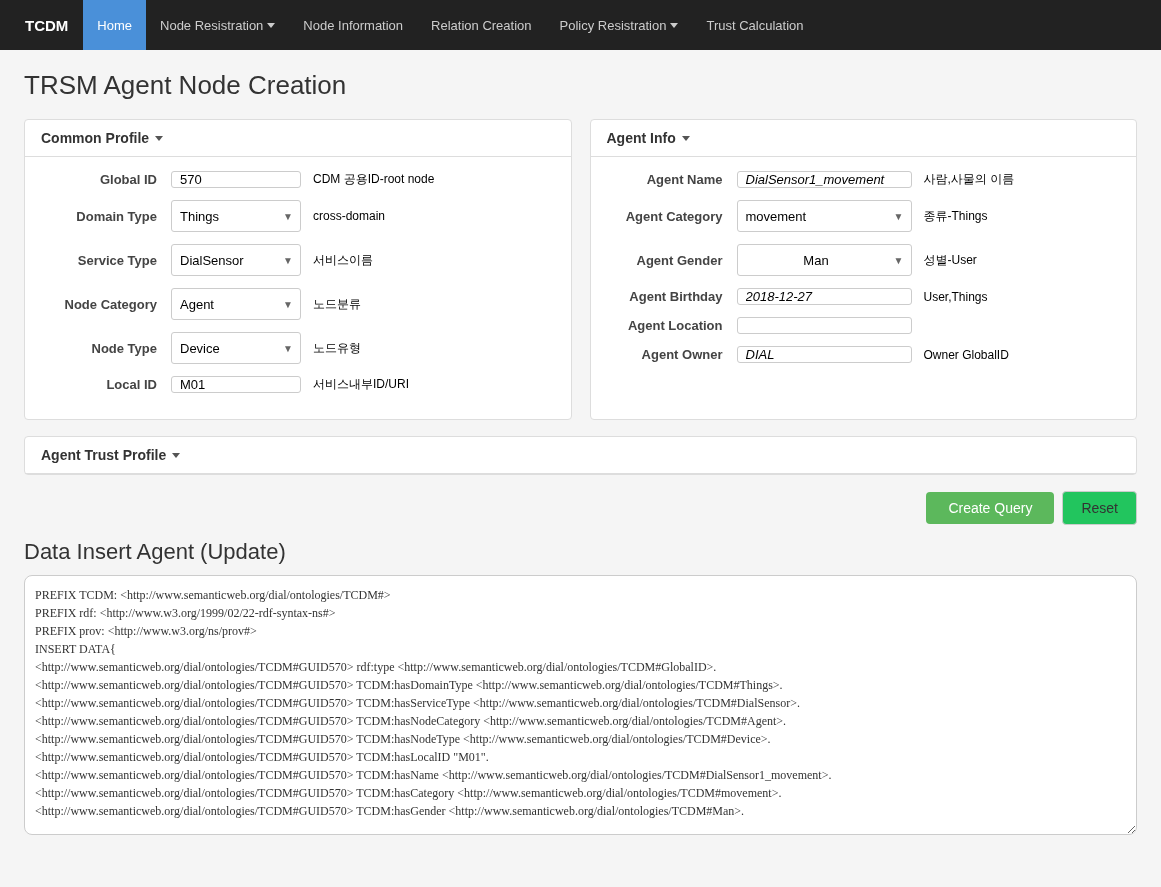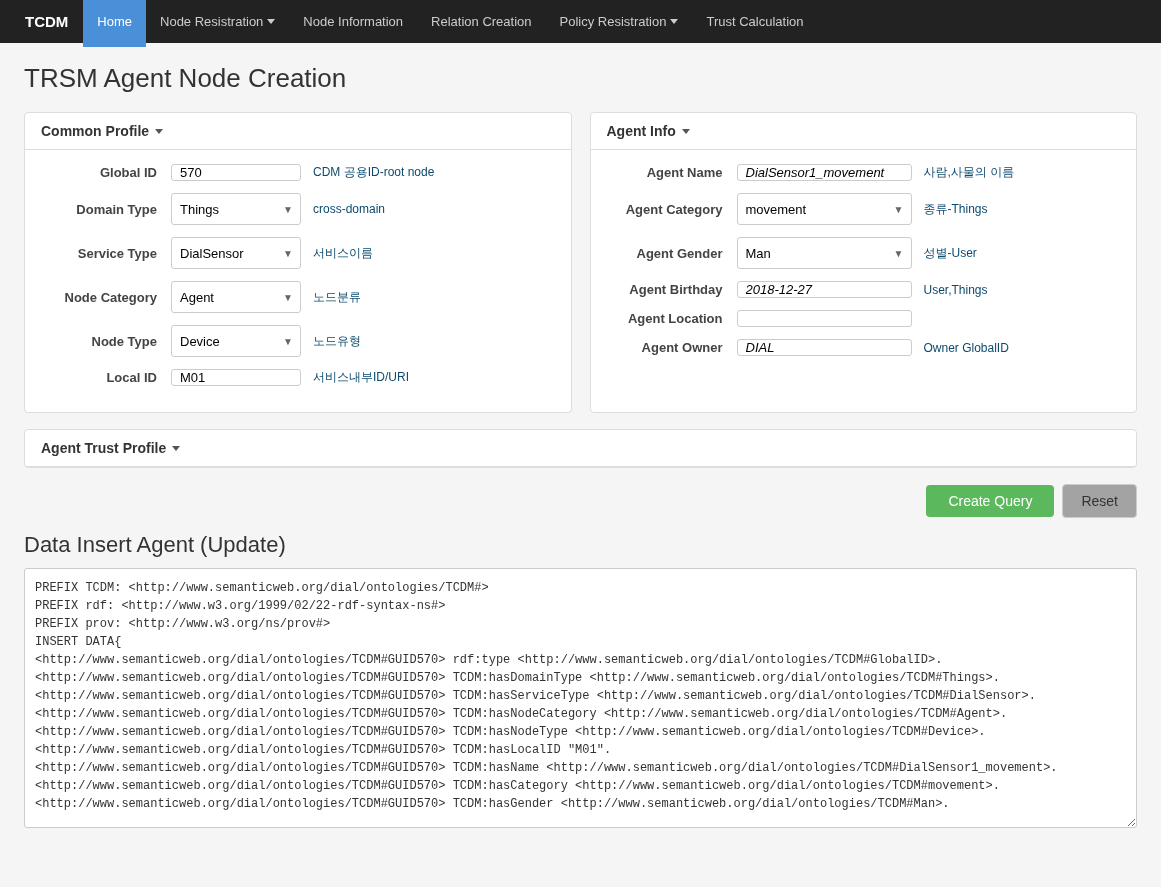--- a/index.html
+++ b/index.html
@@ -3,21 +3,21 @@
   <meta charset="utf-8">
   <style>
     * { box-sizing: border-box; margin: 0; padding: 0; }
     body { font-family: Arial, sans-serif; font-size: 13px; background: #f5f5f5; color: #333; }
 
     
     .navbar {
       background: #222;
       display: flex;
       align-items: center;
-      height: 43px;
+      height: 50px;
       padding: 0 10px;
     }
     .navbar-brand {
       color: #fff;
       font-weight: bold;
       font-size: 15px;
       padding: 0 15px;
     }
     .nav-item {
       color: #ccc;
@@ -124,21 +124,21 @@
       position: absolute;
       right: 8px;
       top: 50%;
       transform: translateY(-50%);
       pointer-events: none;
       font-size: 10px;
       color: #666;
     }
     .form-hint {
       margin-left: 12px;
-      color: #0c4a6e;
+      color: #000000;
       font-size: 12px;
     }
 
     
     .card-agent .form-label { width: 130px; }
     .card-agent .form-control { width: 160px; font-style: italic; }
     .card-agent .form-select { width: 160px; }
 
     
     .card-trust { margin-bottom: 16px; }
@@ -154,44 +154,44 @@
     .btn-green {
       background: #5cb85c;
       color: #fff;
       border: none;
       border-radius: 4px;
       padding: 8px 22px;
       font-size: 14px;
       cursor: pointer;
     }
     .btn-default {
-      background: #a3a3a3;
+      background: #22c55e;
       color: #333;
       border: 1px solid #ccc;
       border-radius: 4px;
       padding: 8px 18px;
       font-size: 14px;
       cursor: pointer;
     }
 
     
     .section-title {
       font-size: 22px;
       font-weight: 300;
       margin-bottom: 10px;
       color: #333;
     }
     .data-textarea {
       width: 100%;
       height: 260px;
       border: 1px solid #ccc;
-      border-radius: 3px;
+      border-radius: 8px;
       padding: 10px;
       font-size: 12px;
-      font-family: Liberation Mono, monospace;
+      font-family: Liberation Serif, serif;
       resize: vertical;
       line-height: 1.5;
       color: #333;
     }
     .textarea-wrapper {
       position: relative;
     }
   </style>
 </head>
 <body>
@@ -307,21 +307,21 @@
               <option>cat1</option>
             </select>
             <span class="form-select-arrow">▼</span>
           </div>
           <span class="form-hint">종류-Things</span>
         </div>
 
         <div class="form-row">
           <div class="form-label">Agent Gender</div>
           <div class="form-select-wrap">
-            <select class="form-select" style="width:175px;">
+            <select class="form-select" style="width:175px;text-align:center;">
               <option>Man</option>
               <option>Woman</option>
               <option>Unknown</option>
             </select>
             <span class="form-select-arrow">▼</span>
           </div>
           <span class="form-hint">성별-User</span>
         </div>
 
         <div class="form-row">

